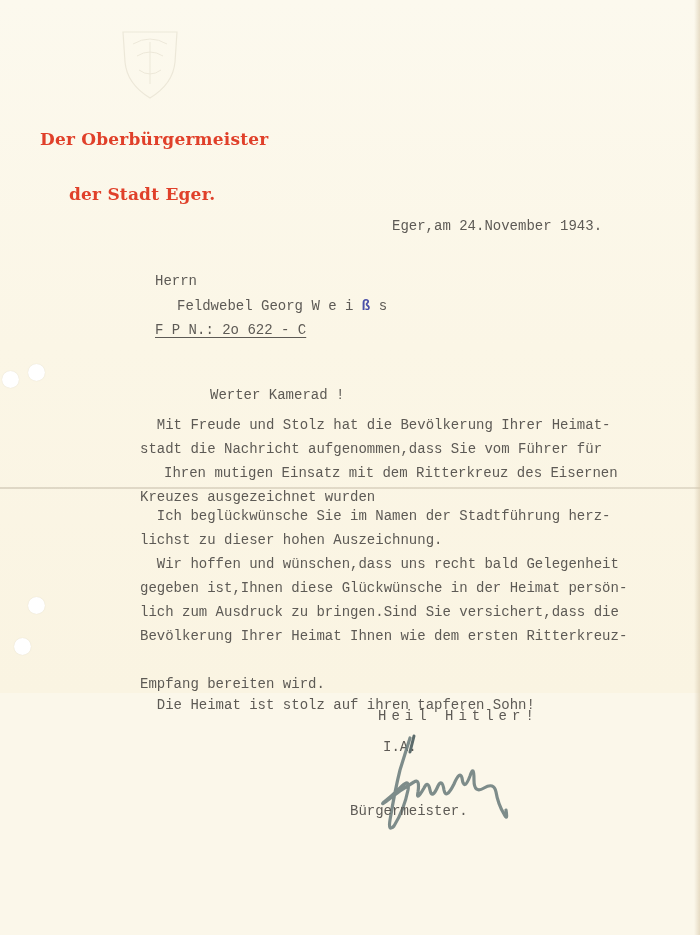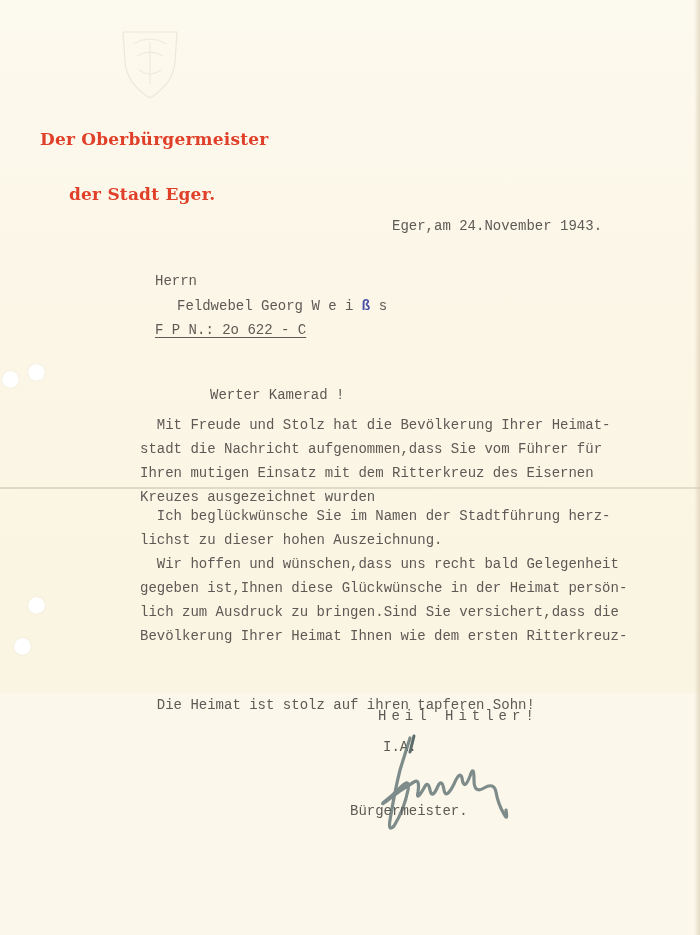--- a/index.html
+++ b/index.html
@@ -57,28 +57,29 @@
   <div class="line tw date">Eger,am 24.November 1943.</div>
 
   <div class="line tw addr1">Herrn</div>
   <div class="line tw addr2"><span>Feldwebel Georg W e i </span><span class="ink">ß</span><span> s</span></div>
   <div class="line tw addr3">F P N.: 2o 622 - C</div>
 
   <div class="line tw salute">Werter Kamerad !</div>
 
   <div class="line tw body-line" style="top:417px;">  Mit Freude und Stolz hat die Bevölkerung Ihrer Heimat-</div>
   <div class="line tw body-line" style="top:441px;">stadt die Nachricht aufgenommen,dass Sie vom Führer für</div>
-  <div class="line tw body-line" style="top:465px;">Ihren mutigen Einsatz mit dem Ritterkreuz des Eisernen</div>
+  <div class="line tw body-line" style="top:465px;margin-left:24px;">Ihren mutigen Einsatz mit dem Ritterkreuz des Eisernen</div>
   <div class="line tw body-line" style="top:489px;">Kreuzes ausgezeichnet wurden</div>
   <div class="line tw body-line" style="top:508px;">  Ich beglückwünsche Sie im Namen der Stadtführung herz-</div>
   <div class="line tw body-line" style="top:532px;">lichst zu dieser hohen Auszeichnung.</div>
   <div class="line tw body-line" style="top:556px;">  Wir hoffen und wünschen,dass uns recht bald Gelegenheit</div>
   <div class="line tw body-line" style="top:580px;">gegeben ist,Ihnen diese Glückwünsche in der Heimat persön-</div>
   <div class="line tw body-line" style="top:604px;">lich zum Ausdruck zu bringen.Sind Sie versichert,dass die</div>
   <div class="line tw body-line" style="top:628px;">Bevölkerung Ihrer Heimat Ihnen wie dem ersten Ritterkreuz-</div>
+  <div class="line tw body-line" style="top:676px;">Empfang bereiten wird.</div>
   <div class="line tw body-line" style="top:697px; left:140px;">  Die Heimat ist stolz auf ihren tapferen Sohn!</div>
 
   <div class="line tw closing">Heil Hitler!</div>
   <div class="line tw if">I.A.</div>
 
   <svg class="signature" viewBox="0 0 170 110">
     <path d="M40 8 L30 40 Q25 60 20 90 Q18 102 24 96 Q34 80 38 60 Q40 48 32 56 Q22 66 14 72 Q10 76 18 70 Q30 60 44 52 Q50 48 48 62 Q46 72 54 58 Q58 50 60 60 Q62 70 68 56 Q72 48 74 60 Q76 70 84 54 Q90 40 92 48 Q94 62 100 46 Q104 34 104 50 Q104 64 114 58 Q124 52 126 62 Q128 74 134 84 Q138 92 136 80" fill="none" stroke="#6f8080" stroke-width="3.2" stroke-linecap="round" stroke-linejoin="round" opacity="0.9"></path>
     <path d="M44 6 L40 22" stroke="#5b6b6b" stroke-width="3" stroke-linecap="round"></path>
   </svg>
 

